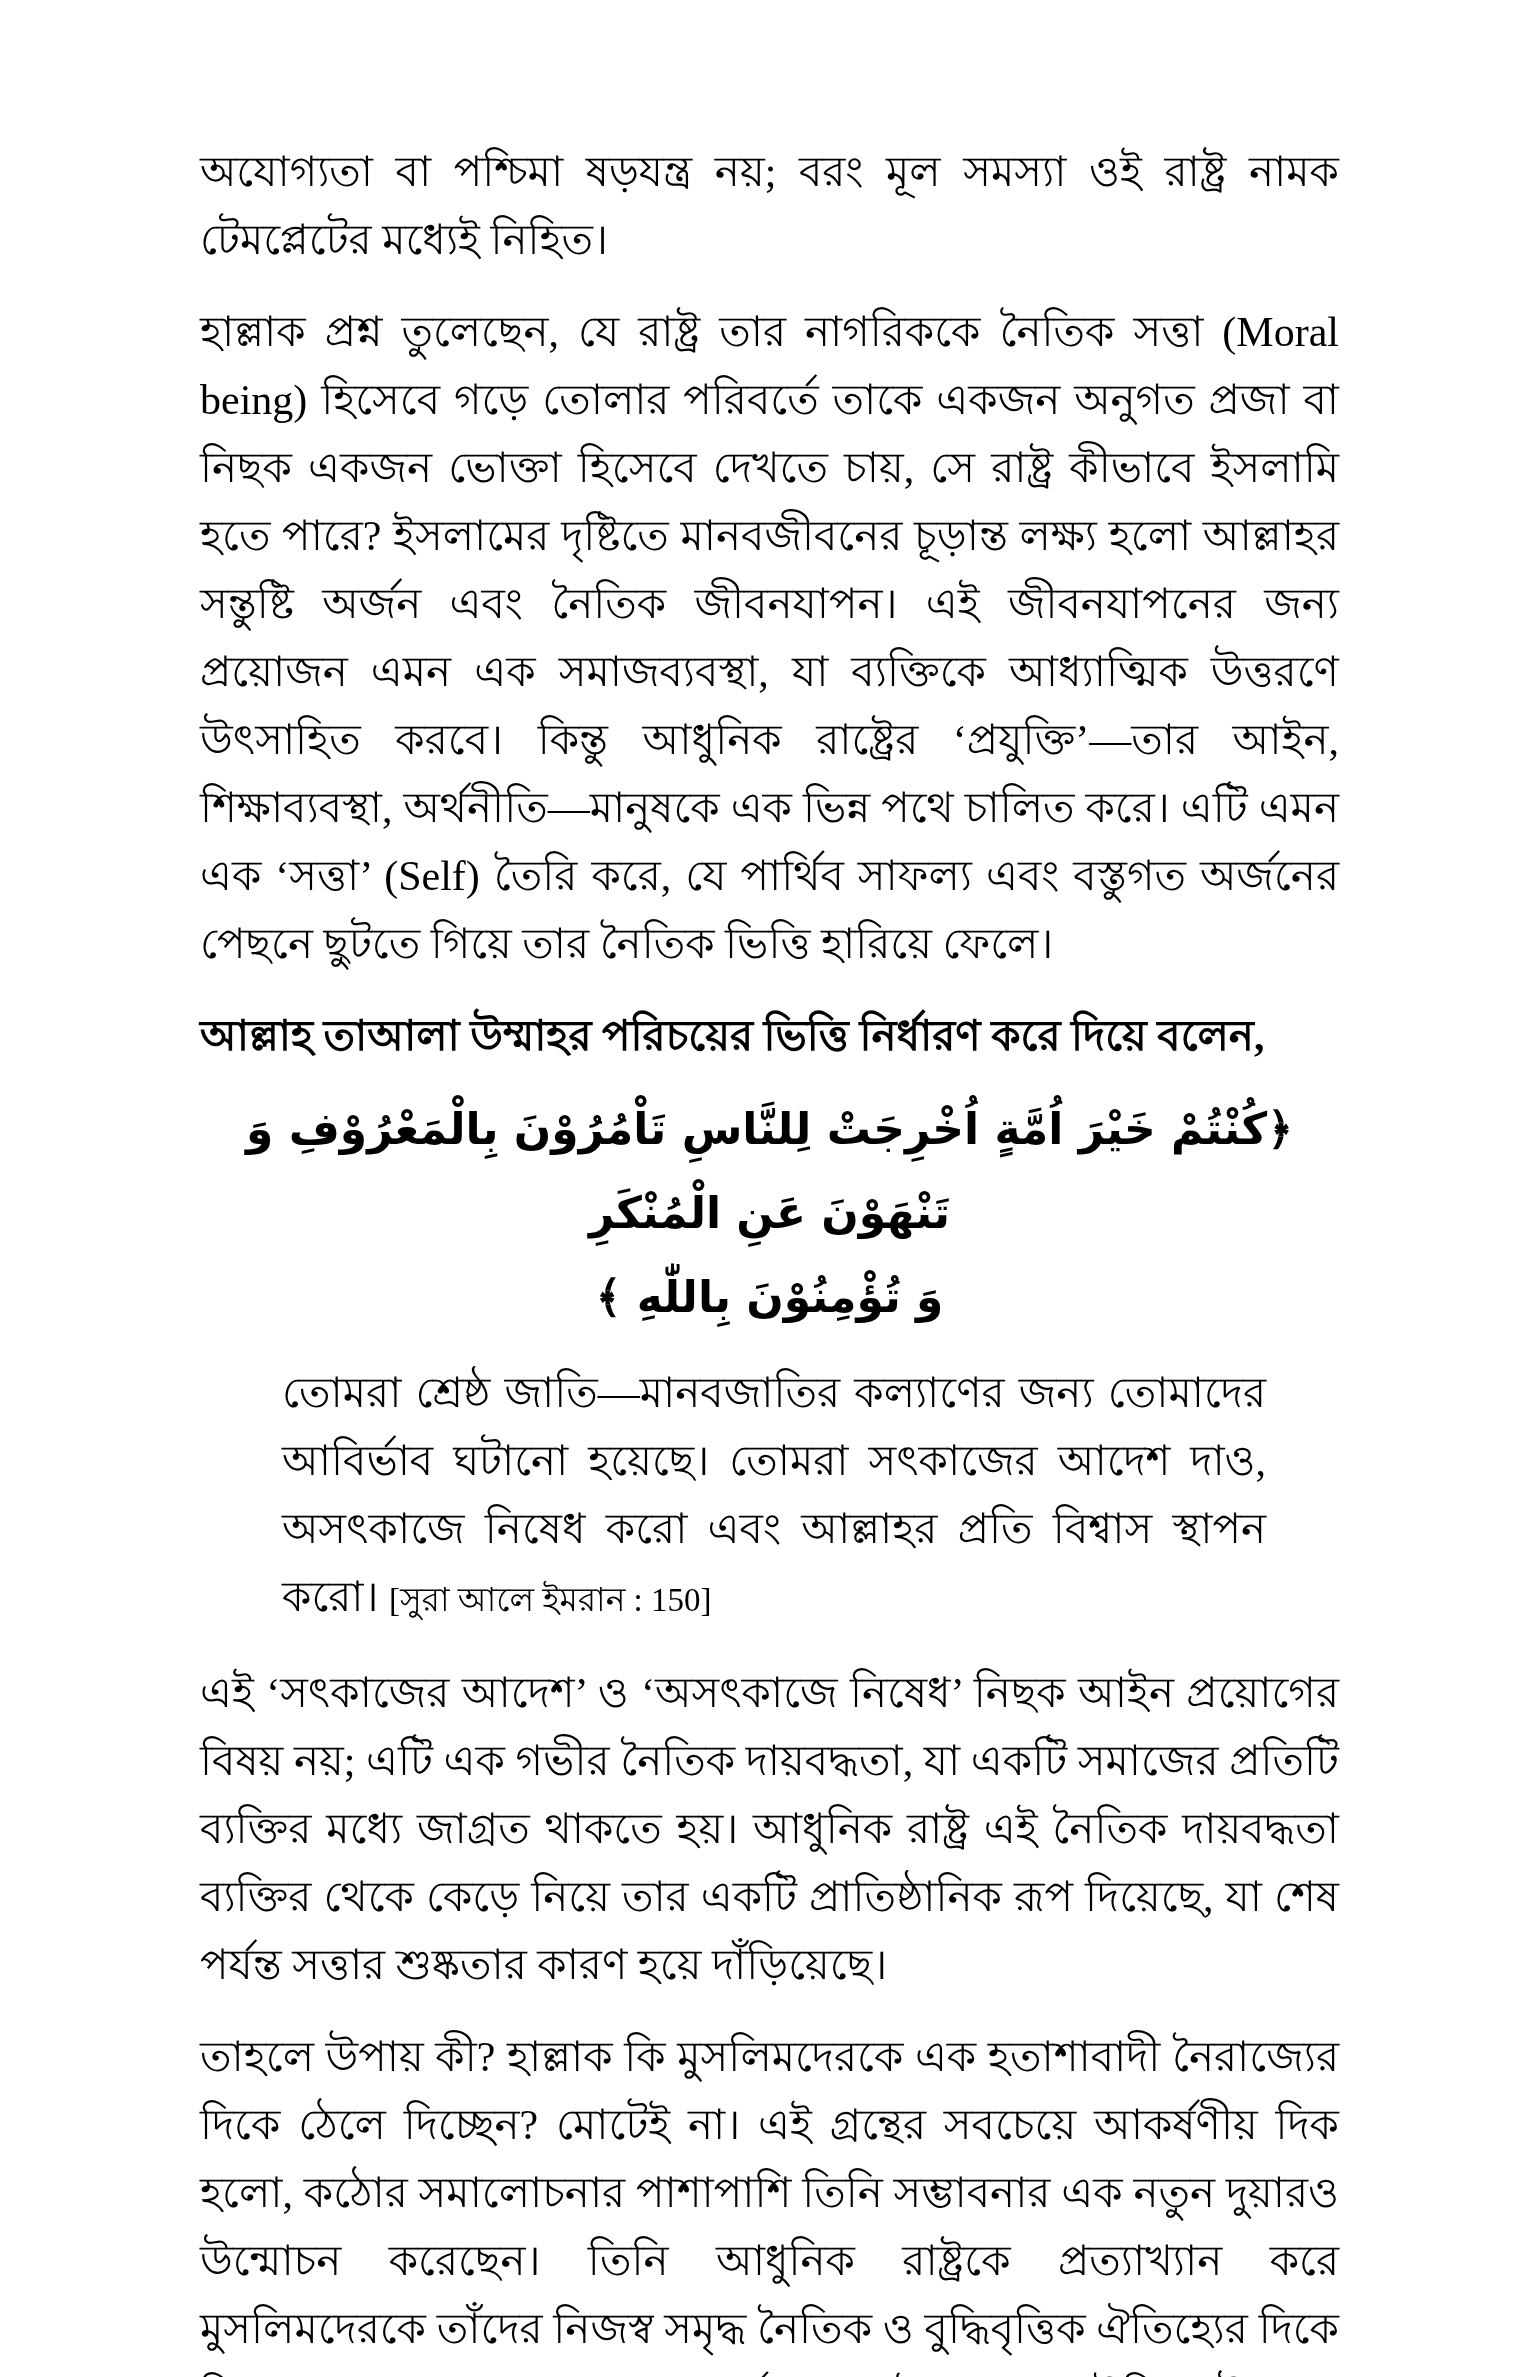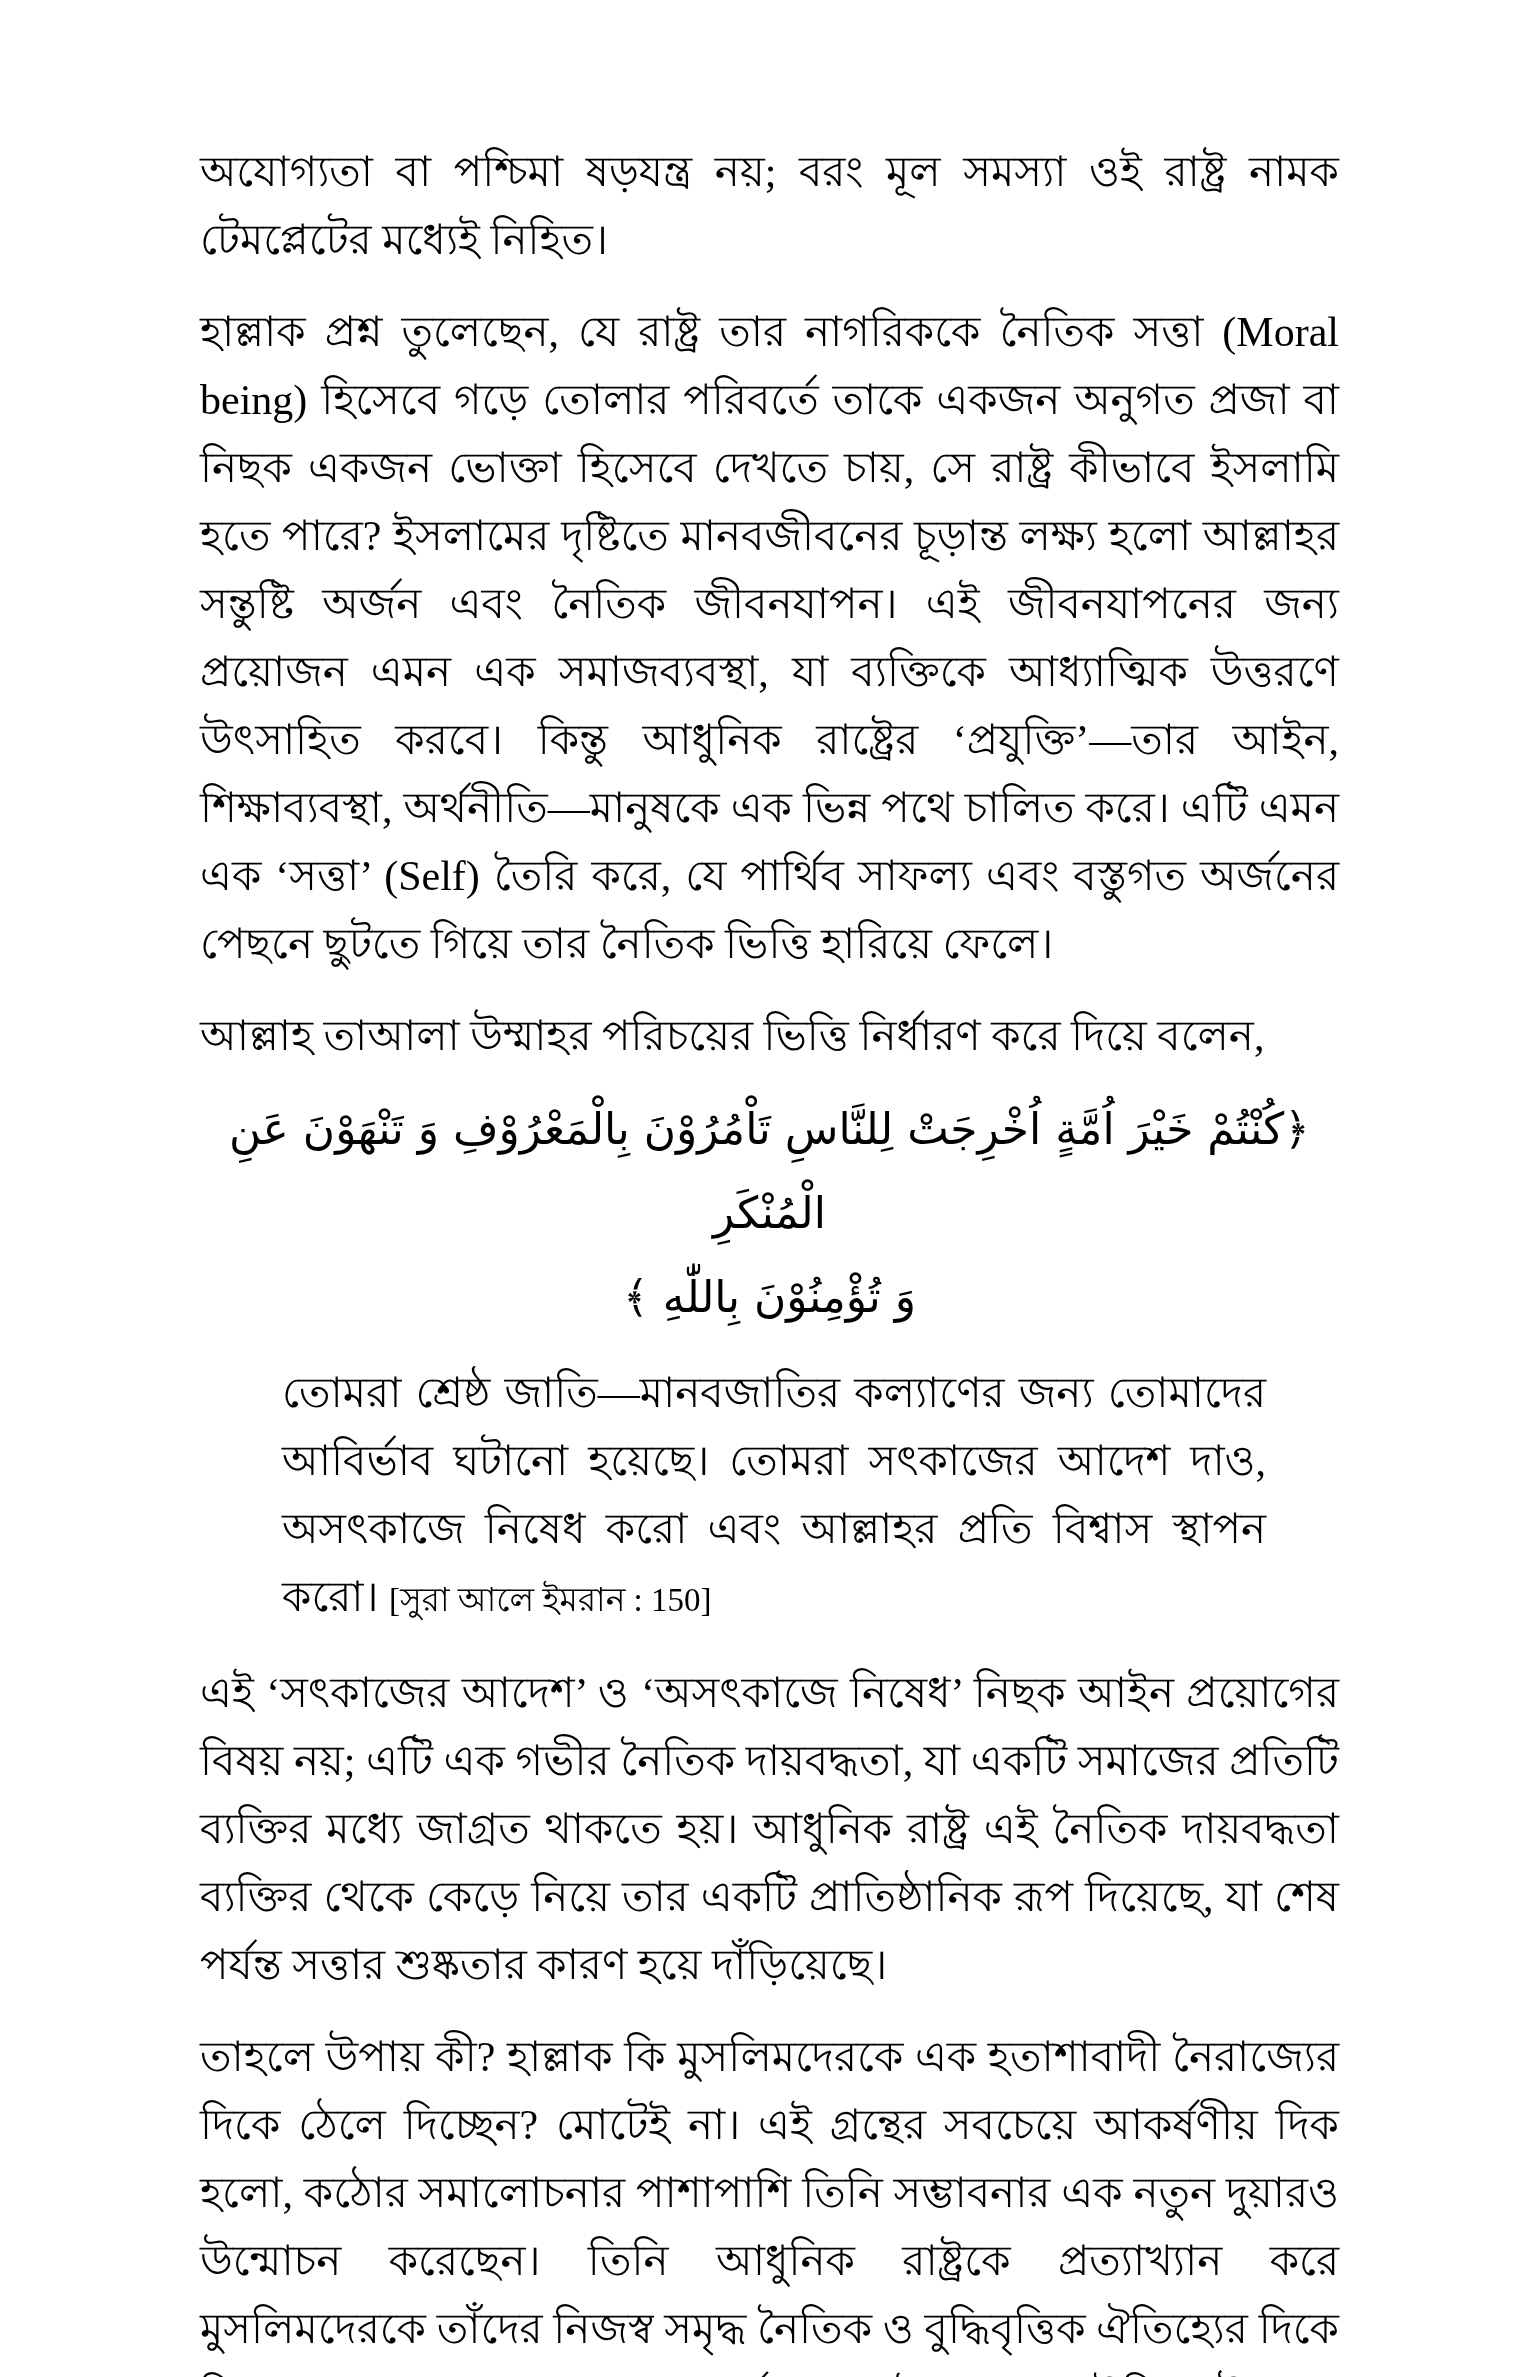--- a/index.html
+++ b/index.html
@@ -20,29 +20,30 @@
   }
   p.body-text {
     margin: 0 0 24px 0;
     font-size: 42px;
     line-height: 1.62;
     text-align: justify;
     text-justify: inter-word;
   }
   p.leadin {
     margin-bottom: 13px;
+    font-weight: bold;
   }
   .arabic-block {
     direction: rtl;
     text-align: center;
     font-family: "DejaVu Sans", sans-serif;
     font-size: 44px;
     line-height: 1.9;
     margin: 17px 28px 20.5px 28px;
-    font-weight: normal;
+    font-weight: bold;
   }
   .translation-block {
     margin: 0 73px 28px 82px;
     font-size: 42px;
     line-height: 1.62;
     text-align: justify;
     text-justify: inter-word;
   }
   .citation {
     font-size: 33px;

